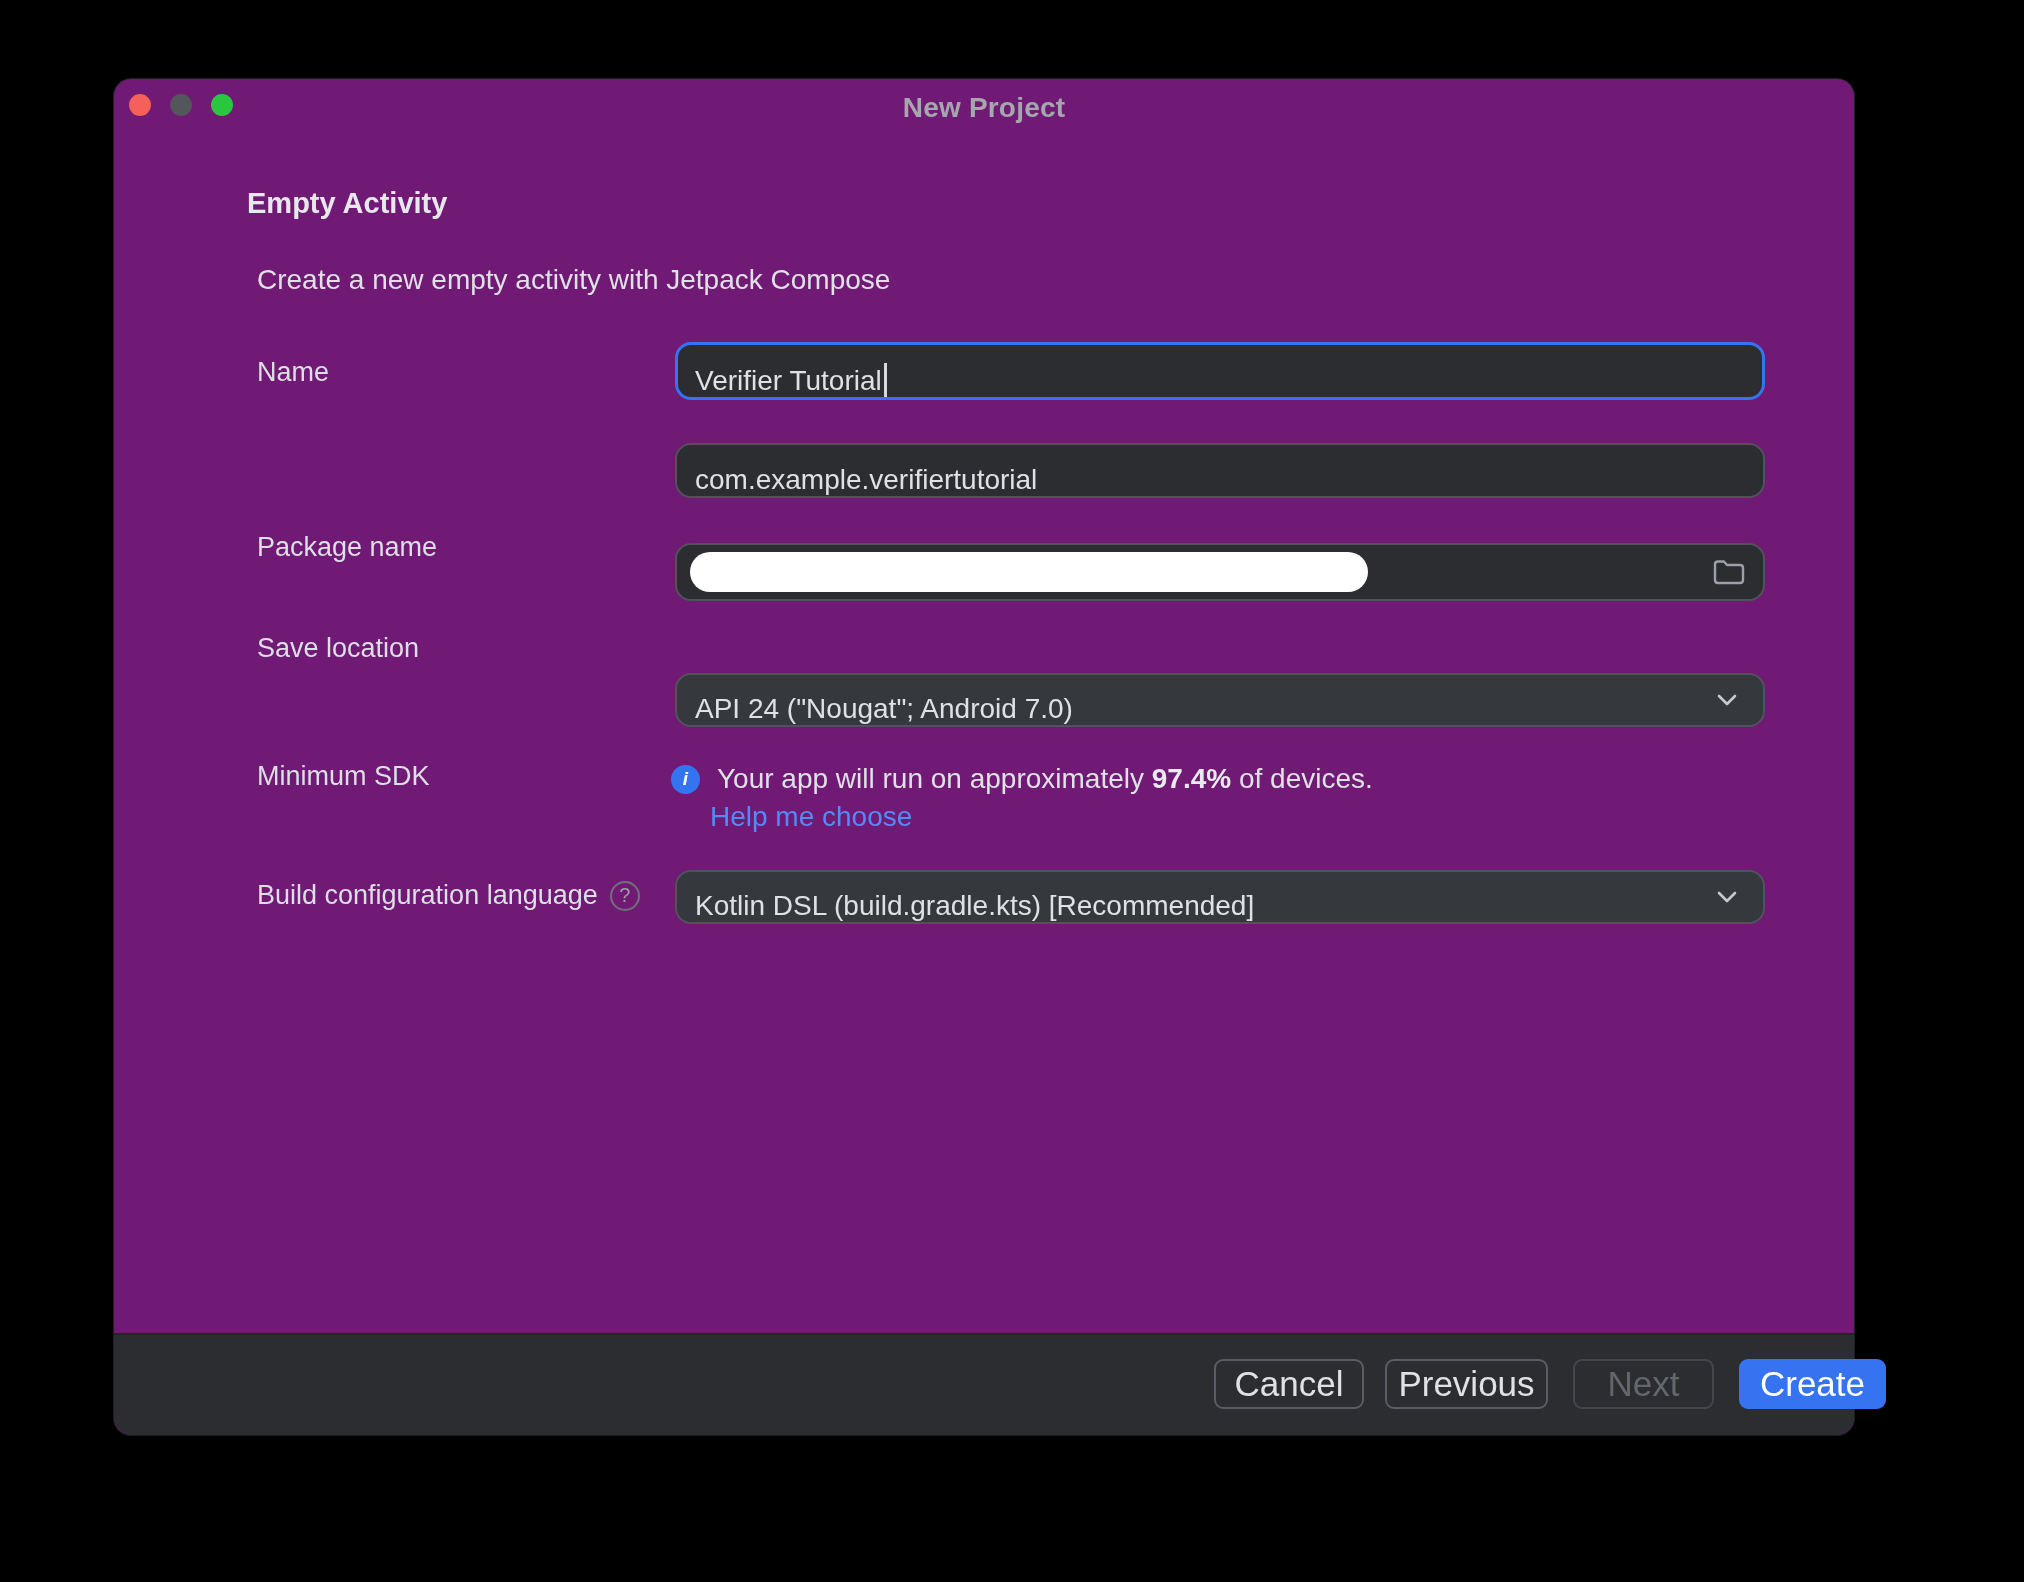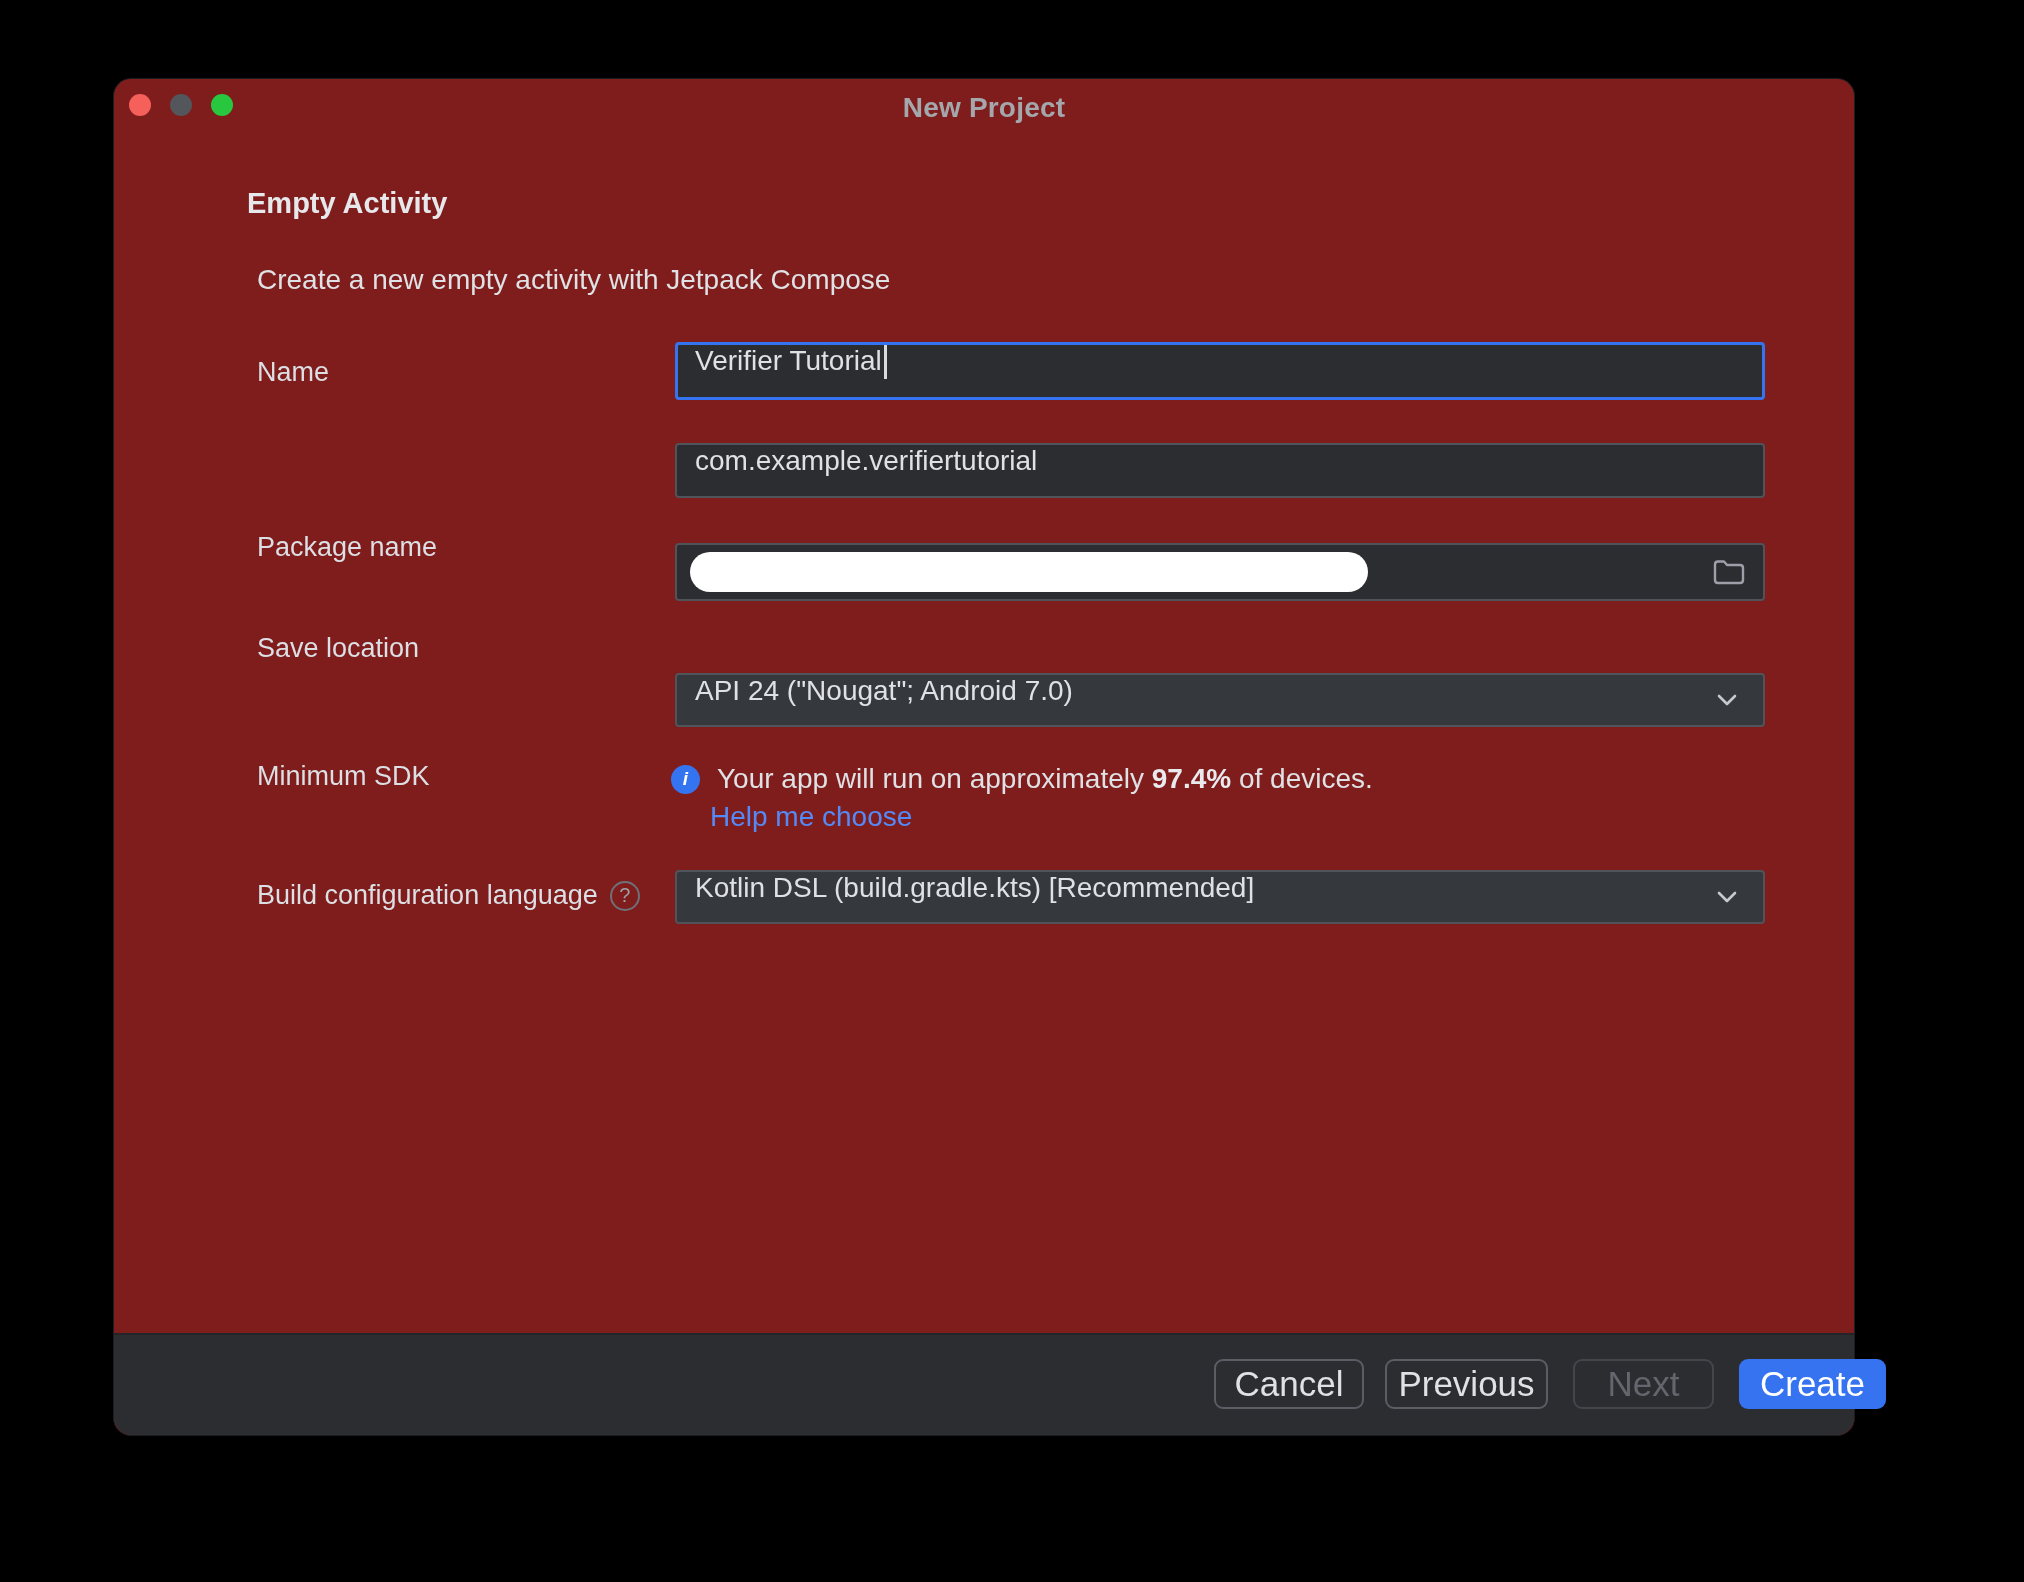--- a/index.html
+++ b/index.html
@@ -2,21 +2,21 @@
 <html><head>
 <meta charset="utf-8">
 <style>
   * { margin: 0; padding: 0; box-sizing: border-box; }
   html, body { width: 2024px; height: 1582px; background: #000; }
   body { font-family: "Liberation Sans", sans-serif; -webkit-font-smoothing: antialiased; }
   .stage { position: relative; width: 2024px; height: 1582px; background: #000; overflow: hidden; }
 
   .window {
     position: absolute; left: 113px; top: 78px; width: 1742px; height: 1358px;
-    background: #7f1d1d; border-radius: 18px; border: 1px solid #1c1d20;
+    background: #701a75; border-radius: 18px; border: 1px solid #1c1d20;
     box-shadow: 0 50px 140px rgba(0,0,0,0.85), 0 10px 40px rgba(0,0,0,0.6);
   }
 
   
   .titlebar { position: absolute; left: 0; top: 0; width: 100%; height: 56px; }
   .lights { position: absolute; left: 15px; top: 15px; display: flex; gap: 19px; }
   .light { width: 22px; height: 22px; border-radius: 50%; }
   .win-title {
     position: absolute; left: 0; right: 0; top: 13px; text-align: center;
     font-size: 28px; font-weight: 700; color: #A4A7AC; letter-spacing: 0.2px;
@@ -30,22 +30,22 @@
   .subtitle {
     position: absolute; left: 143px; top: 185px;
     font-size: 28px; font-weight: 400; color: #DFE1E5;
   }
 
   
   .label { position: absolute; left: 143px; font-size: 27px; color: #DCDFE4; }
 
   .field {
     position: absolute; left: 561px; width: 1090px; height: 56px;
-    border: 2px solid #50535A; border-radius: 4px; background: #2B2D31;
-    display: flex; align-items: flex-start; padding: 0 18px;
+    border: 2px solid #50535A; border-radius: 16px; background: #2B2D31;
+    display: flex; align-items: flex-end; padding: 0 18px;
     font-size: 28px; color: #DFE1E5; white-space: nowrap;
   }
   .field.focused { border: 3px solid #3574F0; padding: 0 17px; }
   .dropdown { background: #35383D; cursor: default; }
 
   .caret { display: inline-block; width: 3px; height: 34px; background: #D8DADE; margin-left: 2px; }
 
   .chevron { position: absolute; right: 22px; top: 50%; transform: translateY(-50%); }
 
   .pill {

